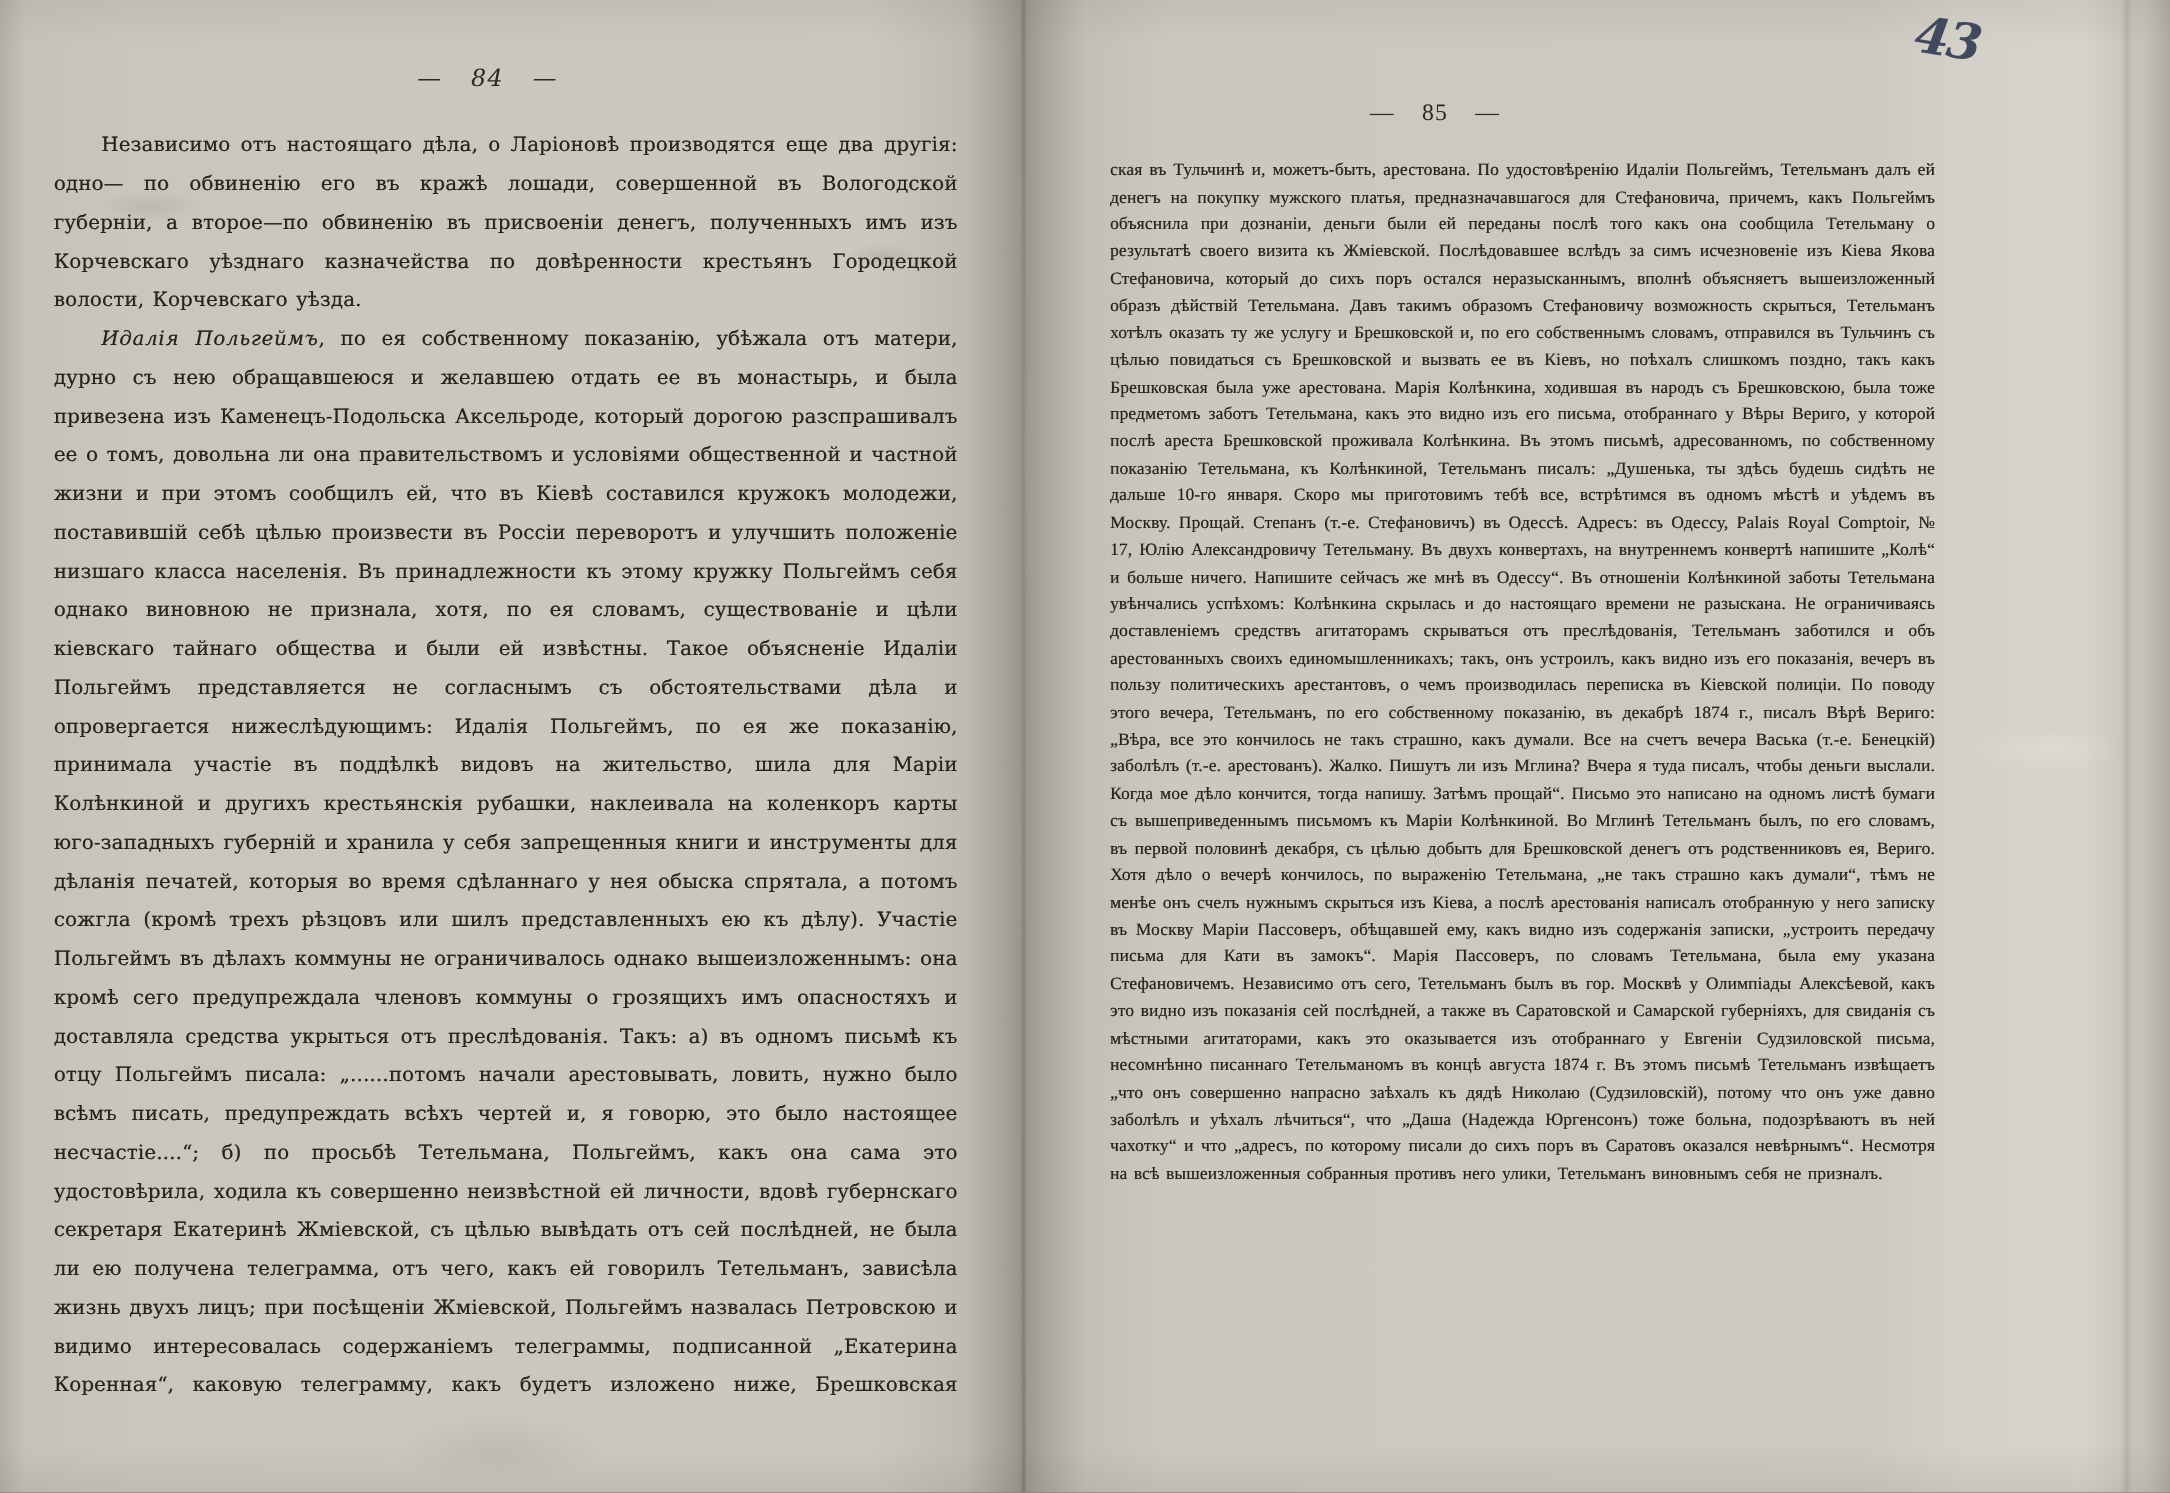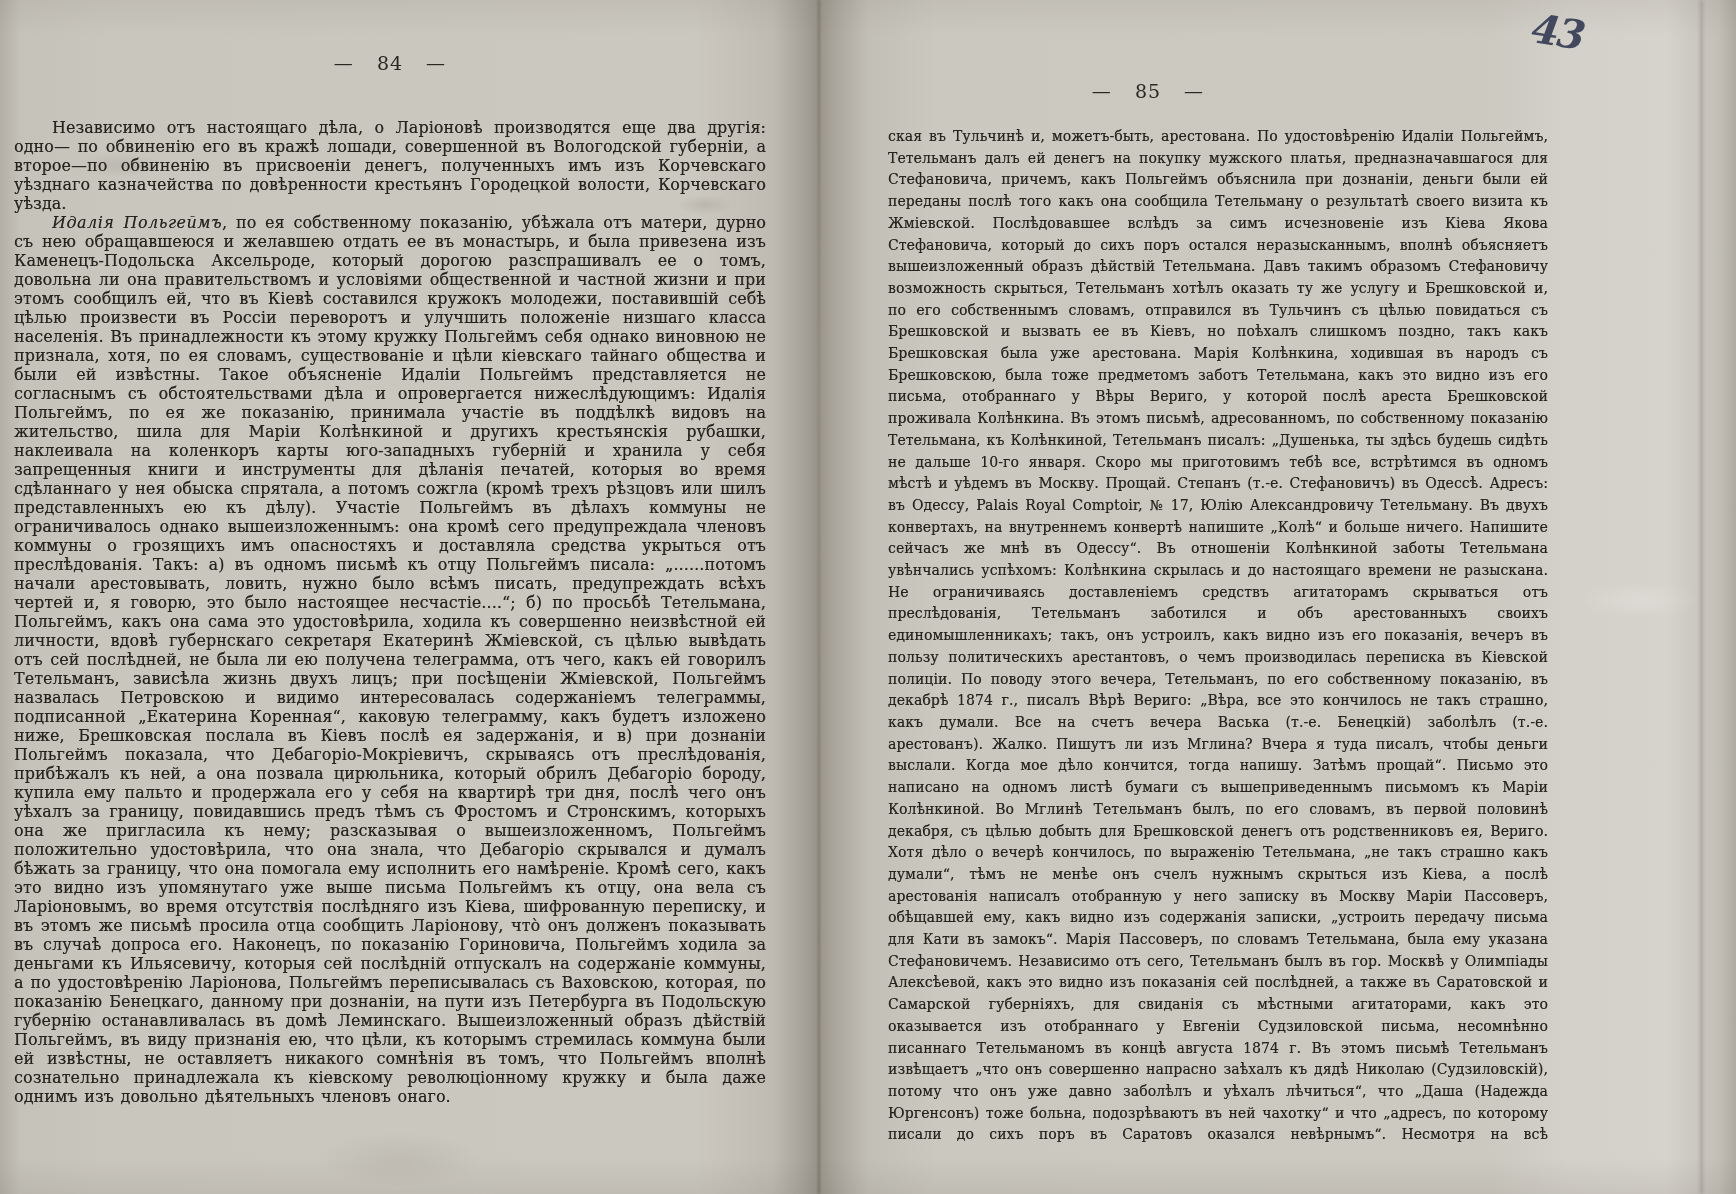--- a/index.html
+++ b/index.html
@@ -53,28 +53,28 @@
   }
   .pagenum {
     text-align: center;
     font-size: 19px;
     letter-spacing: 1px;
     word-spacing: 16px;
     color: #2b2822;
     height: 26px;
   }
   .page-left  { left: 14px;  top: 52px;  width: 752px; height: 1110px; }
-  .page-right { left: 888px; top: 80px;  width: 660px; height: 1092px; }
-  .page-left  .pagenum { margin-bottom: 40px; }
+  .page-right { left: 888px; top: 80px;  width: 660px; height: 1092px; font-family: Liberation Serif, serif; }
+  .page-left  .pagenum { margin-bottom: 22px; font-style: italic; }
   .page-right .pagenum { margin-bottom: 20px; transform: translateX(-70px); }
   .text-col {
     text-align: justify;
     overflow: hidden;
   }
-  .page-left  .text-col { font-size: 15.8px; line-height: 19px; height: 1030px; }
+  .page-left  .text-col { font-size: 15.8px; line-height: 31px; height: 1030px; margin-left: 29px; }
   .page-right .text-col { font-size: 13.9px; line-height: 21.7px; height: 1020px; }
   .text-col p {
     margin: 0;
     letter-spacing: 0.15px;
     word-spacing: 1.5px;
     text-shadow: 0.3px 0 0 rgba(38,35,29,0.55);
   }
   .text-col p.indent { text-indent: 38px; }
   .text-col i { letter-spacing: 0.6px; }
   .handwritten {

